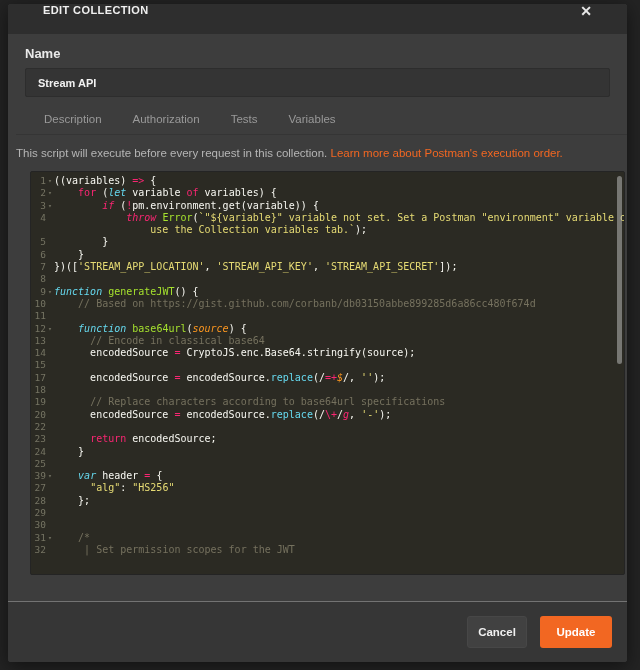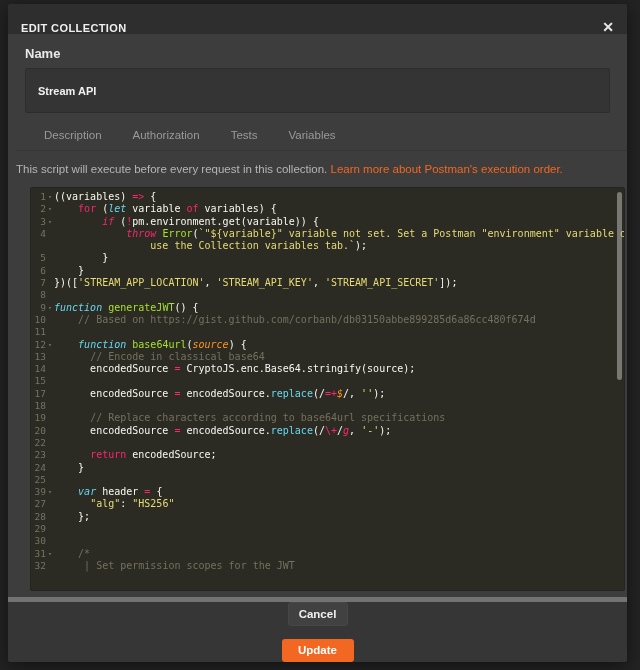--- a/index.html
+++ b/index.html
@@ -8,29 +8,29 @@
     background:#232323;
     font-family:"Liberation Sans",sans-serif;
     -webkit-font-smoothing:antialiased;
   }
   .dialog{
     position:absolute;left:8px;top:4px;width:619px;height:658px;
     background:#3d3d3d;border-radius:3px;overflow:hidden;
     box-shadow:0 4px 18px rgba(0,0,0,.5);
   }
   .dlg-header{
-    height:30px;background:#2e2e2e;display:flex;align-items:flex-end;
-    padding:0 13px;justify-content:space-between;
+    height:30px;background:#2e2e2e;display:flex;align-items:flex-start;
+    padding:0 35px;justify-content:space-between;
   }
   .dlg-title{font-size:11px;font-weight:bold;color:#f0f0f0;letter-spacing:.4px;}
   .close{color:#e8e8e8;font-size:14px;font-weight:bold;cursor:pointer;line-height:1;}
   .dlg-body{padding:0 17px;}
   .name-label{margin-top:12px;font-size:13px;font-weight:bold;color:#e9e9e9;}
   .name-input{
-    margin-top:7px;width:100%;box-sizing:border-box;height:45px;
+    margin-top:7px;width:100%;box-sizing:border-box;height:29px;
     background:#343434;border:1px solid #2d2d2d;border-radius:2px;
     color:#f2f2f2;font-size:11px;font-weight:bold;padding:0 12px;outline:none;
     font-family:"Liberation Sans",sans-serif;
   }
   .tabs{
     margin:10px -17px 0 -9px;padding:0 17px;height:27px;
     display:flex;align-items:stretch;border-bottom:1px solid #353535;
   }
   .tab{
     display:flex;align-items:center;padding:0 11px;margin-right:9px;
@@ -60,23 +60,23 @@
   .tk-fn{color:#a6e22e}
   .tk-arg{color:#fd971f;font-style:italic}
   .tk-str{color:#e6db74}
   .tk-com{color:#75715e}
   .sb-thumb{
     position:absolute;right:2px;top:4px;width:5px;height:188px;
     background:rgba(195,195,195,.5);border-radius:3px;
   }
   .dlg-footer{
     position:absolute;left:0;right:0;bottom:0;height:60px;
-    background:#363636;border-top:5px solid #737373;
+    background:#363636;border-top:1px solid #737373;
     display:flex;align-items:center;justify-content:flex-end;
-    padding:0 15px;gap:13px;flex-direction:column;
+    padding:0 15px;gap:13px;
   }
   .btn{
     height:32px;border-radius:3px;font-size:11.5px;font-weight:bold;
     border:none;cursor:pointer;font-family:"Liberation Sans",sans-serif;
   }
   .btn-cancel{width:60px;background:#414141;color:#f0f0f0;border:1px solid #474747;}
   .btn-update{width:72px;background:#f26722;color:#ffffff;}
 </style>
 </head>
 <body>

